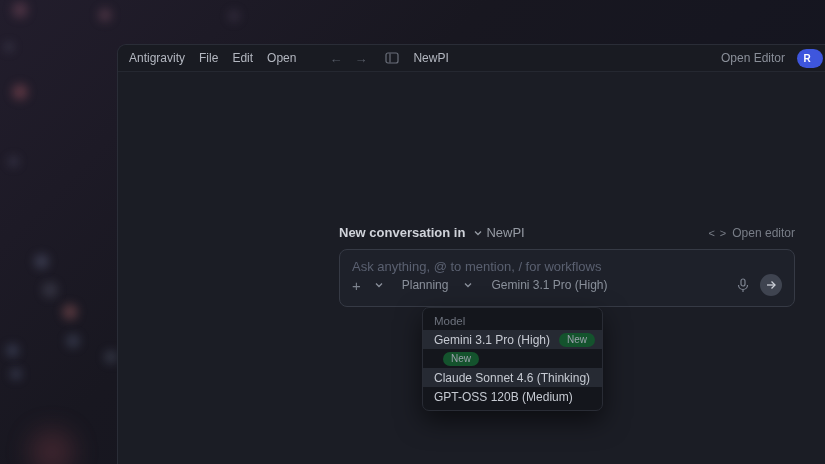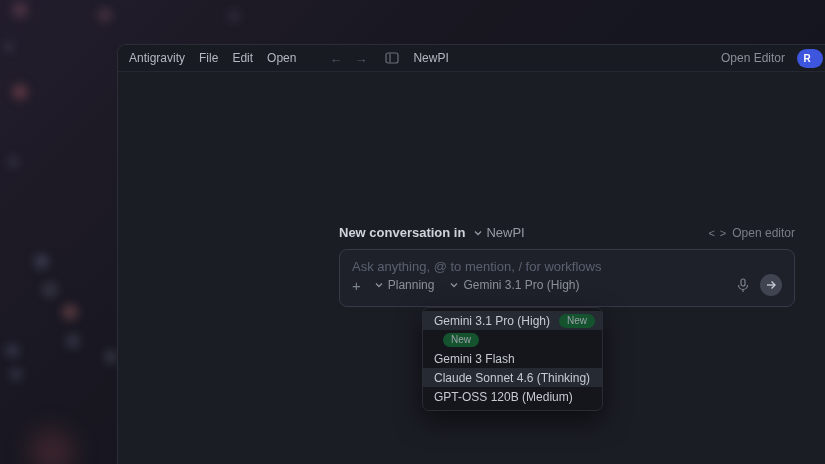--- a/index.html
+++ b/index.html
@@ -60,21 +60,21 @@
     display: flex; flex-direction: column; justify-content: flex-start;
   }
   .composer-input {
     background: transparent; border: none; outline: none;
     font-family: "Liberation Sans", sans-serif;
     font-size: 13px; color: #c6cad2; width: 100%;
   }
   .composer-input::placeholder { color: #5a6070; }
   .composer-row { display: flex; align-items: center; font-size: 12px; color: #8a909b; }
   .plus-btn { font-size: 15px; color: #7d838e; margin-right: 14px; line-height: 1; }
-  .selector { display: flex; align-items: center; gap: 5px; margin-right: 16px; color: #8a909b; cursor: default; }
+  .selector { display: flex; align-items: center; gap: 19px; margin-right: 16px; color: #8a909b; cursor: default; }
   .row-spacer { flex: 1; }
   .mic-btn { display: flex; align-items: center; margin-right: 11px; }
   .send-btn {
     width: 22px; height: 22px; border-radius: 50%;
     background: #3f4450; display: flex; align-items: center; justify-content: center;
   }
   
   .model-menu {
     position: absolute; left: 421px; top: 306px; width: 181px;
     background: #14161c; border: 1px solid #292c35; border-radius: 7px;
@@ -182,30 +182,28 @@
       <span class="send-btn">
         <svg width="11" height="10" viewBox="0 0 11 10">
           <line x1="1" y1="5" x2="9" y2="5" stroke="#ccd0d8" stroke-width="1.3"></line>
           <polyline points="5.5,1.5 9,5 5.5,8.5" fill="none" stroke="#ccd0d8" stroke-width="1.3"></polyline>
         </svg>
       </span>
     </div>
   </div>
 
   <div class="model-menu" style="left:304px;top:262px;">
+    <div class="menu-header">Model</div>
     <div class="model-option highlighted">
       <span>Gemini 3.1 Pro (High)</span>
       <span class="new-badge">New</span>
     </div>
     <div class="model-option">
       <span class="new-badge">New</span>
     </div>
-    <div class="model-option">
-      <span>Gemini 3 Flash</span>
-    </div>
     <div class="model-option highlighted">
       <span>Claude Sonnet 4.6 (Thinking)</span>
     </div>
     <div class="model-option">
       <span>GPT-OSS 120B (Medium)</span>
     </div>
   </div>
 
 </div>
 

